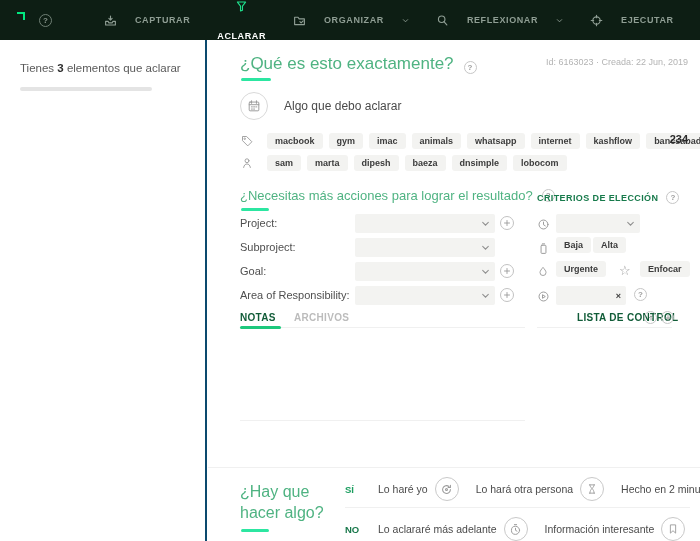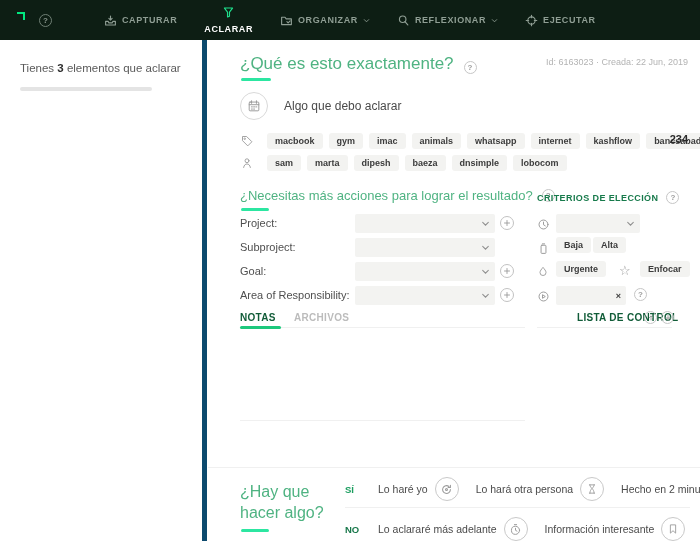--- a/index.html
+++ b/index.html
@@ -11,29 +11,29 @@
   .topbar { position:absolute; top:0; left:0; width:700px; height:40px; background:#0d1e14;
             display:flex; align-items:center; padding:0 14px; }
   .brand { display:flex; align-items:center; }
   .logo { color:#fff; font-size:15px; font-weight:bold; letter-spacing:.2px; }
   .logo-mark { width:8px; height:8px; border-top:2.5px solid #00e77f; border-right:2.5px solid #00e77f;
                margin-left:3px; margin-bottom:9px; }
   .circ { border-radius:50%; display:inline-flex; align-items:center; justify-content:center; }
   .help-dark { width:13px; height:13px; border:1px solid #6f7f74; color:#8b988f; font-size:8px;
                margin-left:14px; font-weight:bold; }
   .nav { display:flex; align-items:center; gap:27px; margin-left:52px; }
-  .nav-item { display:flex; align-items:center; gap:5px; color:#8f9e94; font-size:9px;
+  .nav-item { display:flex; align-items:center; gap:18px; color:#8f9e94; font-size:9px;
               letter-spacing:.6px; font-weight:bold; cursor:pointer; }
   .nav-item.active { color:#ffffff;flex-direction:column; }
   .nav-item svg { stroke:#8f9e94; }
   .nav-item.active svg.main-ic { stroke:#1fe08c; }
 
   
   .sidebar { position:absolute; top:40px; left:0; width:207px; height:501px; background:#fff;
-             border-right:5px solid #0c4a6e; padding:22px 20px 0 20px; }
+             border-right:2px solid #0c4a6e; padding:22px 20px 0 20px; }
   .sidebar-status { font-size:11.5px; color:#5a5a5a; }
   .sidebar-status b { color:#2e2e2e; }
   .progress-track { margin-top:13px; width:132px; height:4px; background:#e4e4e4; border-radius:2px; }
 
   
   .main { position:absolute; top:40px; left:208px; width:492px; height:501px; background:#fff; }
   .abs { position:absolute; }
 
   .h-green { color:#4fb382; }
   .underline { height:3px; background:#2ce6a1; border-radius:2px; }

